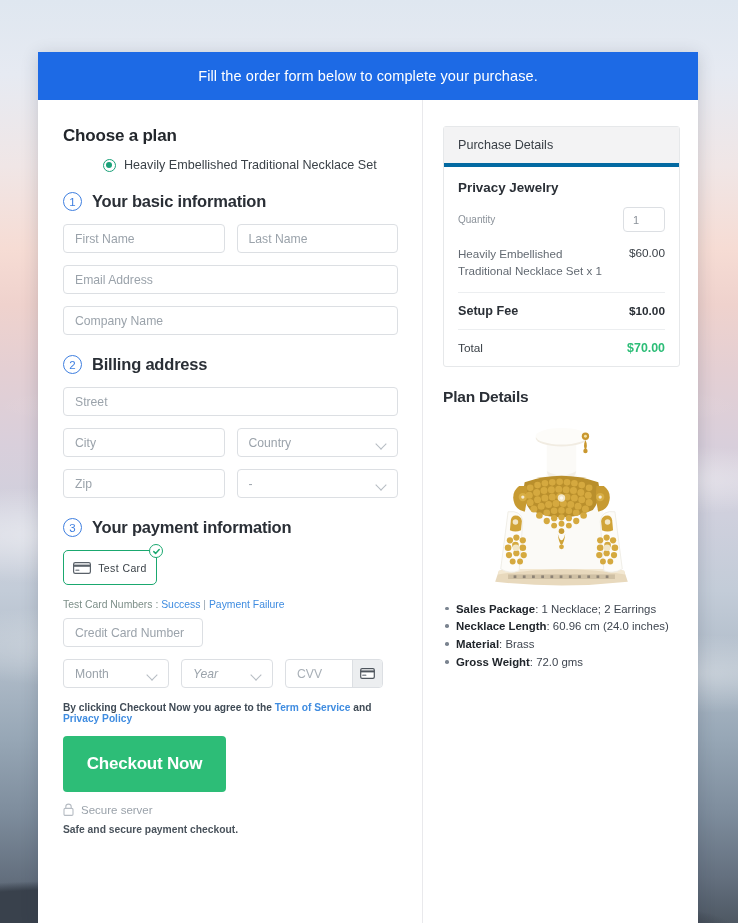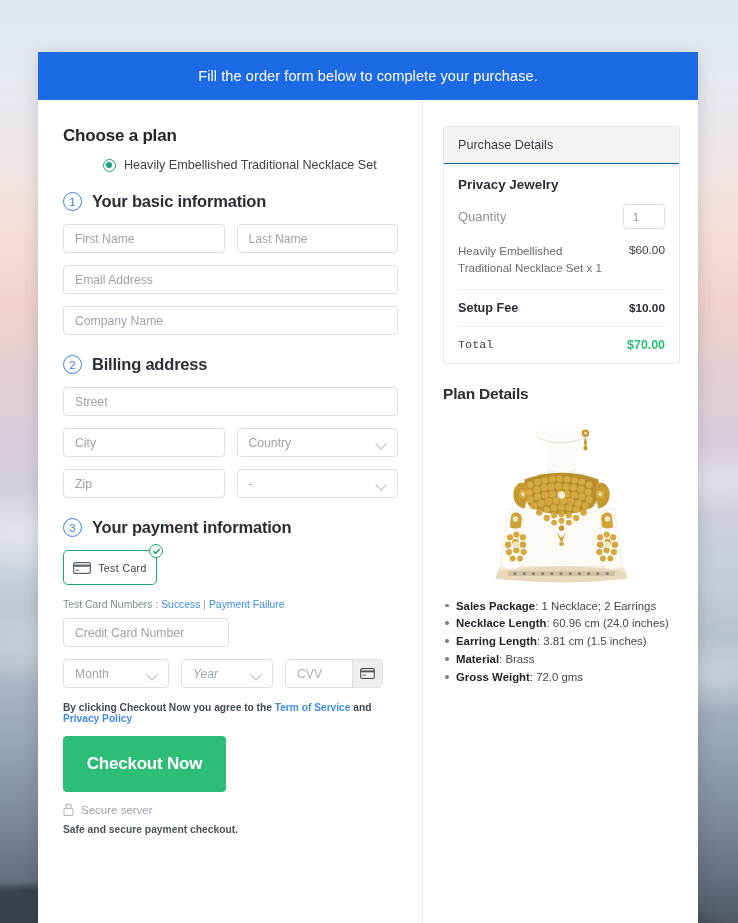--- a/index.html
+++ b/index.html
@@ -279,34 +279,34 @@
   
   .purchase-box {
     border: 1px solid #e6e8ea;
     border-radius: 3px;
   }
   .purchase-head {
     background: #f3f3f4;
     padding: 11px 14px;
     font-size: 12.6px;
     color: #3a4047;
-    border-bottom: 1px solid #0369a1;
+    border-bottom: 4px solid #0369a1;
   }
   .purchase-body { padding: 13px 14px 11px 14px; }
   .prod-name {
     font-size: 13.4px;
     font-weight: 700;
     color: #2a2f36;
     margin-bottom: 12px;
   }
   .qty-row {
     display: flex; align-items: center; justify-content: space-between;
     margin-bottom: 14px;
   }
-  .qty-label { font-size: 13px; color: #8a9199; }
+  .qty-label { font-size: 10px; color: #8a9199; }
   .qty-input {
     width: 42px; height: 25px;
     border: 1px solid #dcdfe3;
     border-radius: 4px;
     display: flex; align-items: center;
     padding-left: 9px;
     font-size: 11px;
     color: #8a9199;
   }
   .line-item {
@@ -320,21 +320,21 @@
     display: flex; justify-content: space-between; align-items: center;
     padding: 11px 0;
     border-bottom: 1px solid #eceef0;
   }
   .fee-name { font-size: 12.6px; font-weight: 700; color: #2a2f36; }
   .fee-price { font-size: 11.8px; font-weight: 700; color: #2a2f36; }
   .total-row {
     display: flex; justify-content: space-between; align-items: center;
     padding-top: 11px;
   }
-  .total-name { font-size: 11.8px; color: #3a4047; font-family: Liberation Mono, monospace; }
+  .total-name { font-size: 11.8px; color: #3a4047; }
   .total-price { font-size: 12.4px; font-weight: 700; color: #2dbd77; }
 
   .plan-title {
     font-size: 15.5px;
     font-weight: 700;
     color: #2a2f36;
     margin: 21px 0 10px 0;
     letter-spacing: -.2px;
   }
 
@@ -438,21 +438,21 @@
       </div>
 
       <div class="testnums">
         <span>Test Card Numbers :</span>
         <a href="#">Success</a>
         <span class="sep">|</span>
         <a href="#">Payment Failure</a>
       </div>
 
       <div class="row">
-        <div class="field" style="width:166px">Credit Card Number</div>
+        <div class="field" style="width:140px">Credit Card Number</div>
       </div>
 
       <div class="cc-row">
         <div class="field sel mini">Month</div>
         <div class="field sel mini-y">Year</div>
         <div class="cvv-wrap">
           <div class="cvv-input">CVV</div>
           <div class="cvv-btn">
             <svg width="15" height="11" viewBox="0 0 15 11">
               <rect x="0.7" y="0.7" width="13.6" height="9.6" rx="1.4" fill="#fff" stroke="#4e555d" stroke-width="1.2"></rect>
@@ -668,23 +668,20 @@
       </svg>
 
       <ul class="specs">
         <li>
           <b>Sales Package</b><span>: 1 Necklace; 2 Earrings</span>
         </li>
         <li>
           <b>Necklace Length</b><span>: 60.96 cm (24.0 inches)</span>
         </li>
         <li>
-          <b>Earring Length</b><span>: 3.81 cm (1.5 inches)</span>
-        </li>
-        <li>
           <b>Material</b><span>: Brass</span>
         </li>
         <li>
           <b>Gross Weight</b><span>: 72.0 gms</span>
         </li>
       </ul>
 
     </div>
   </div>
 </div>

